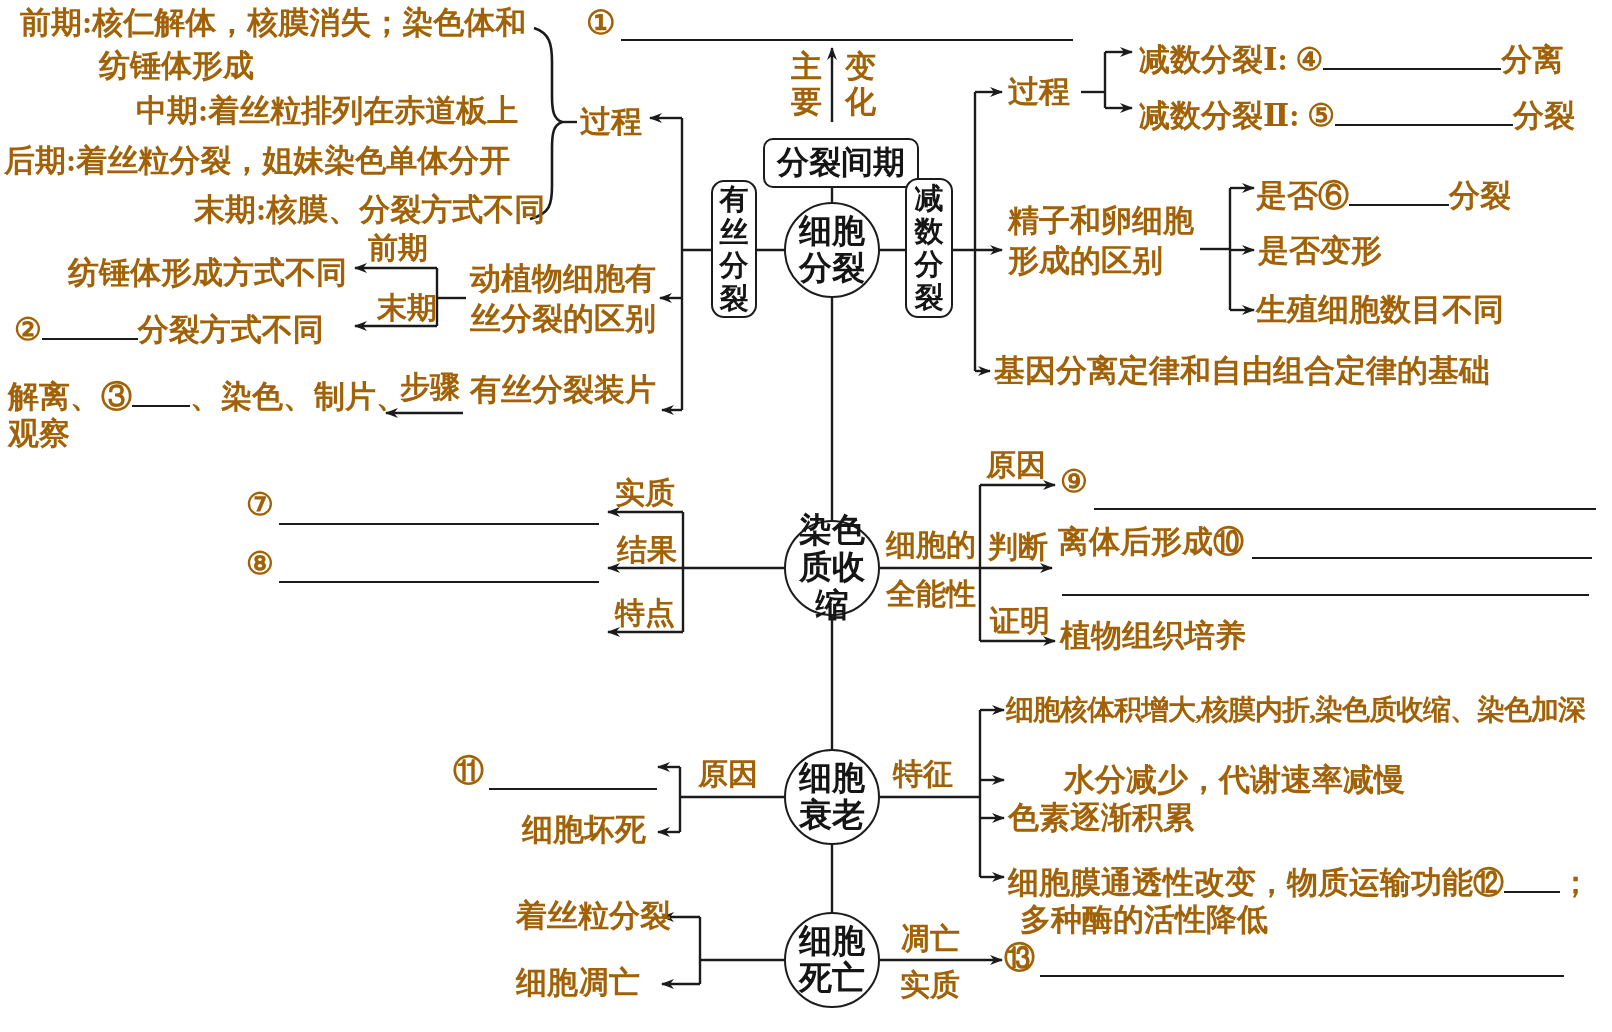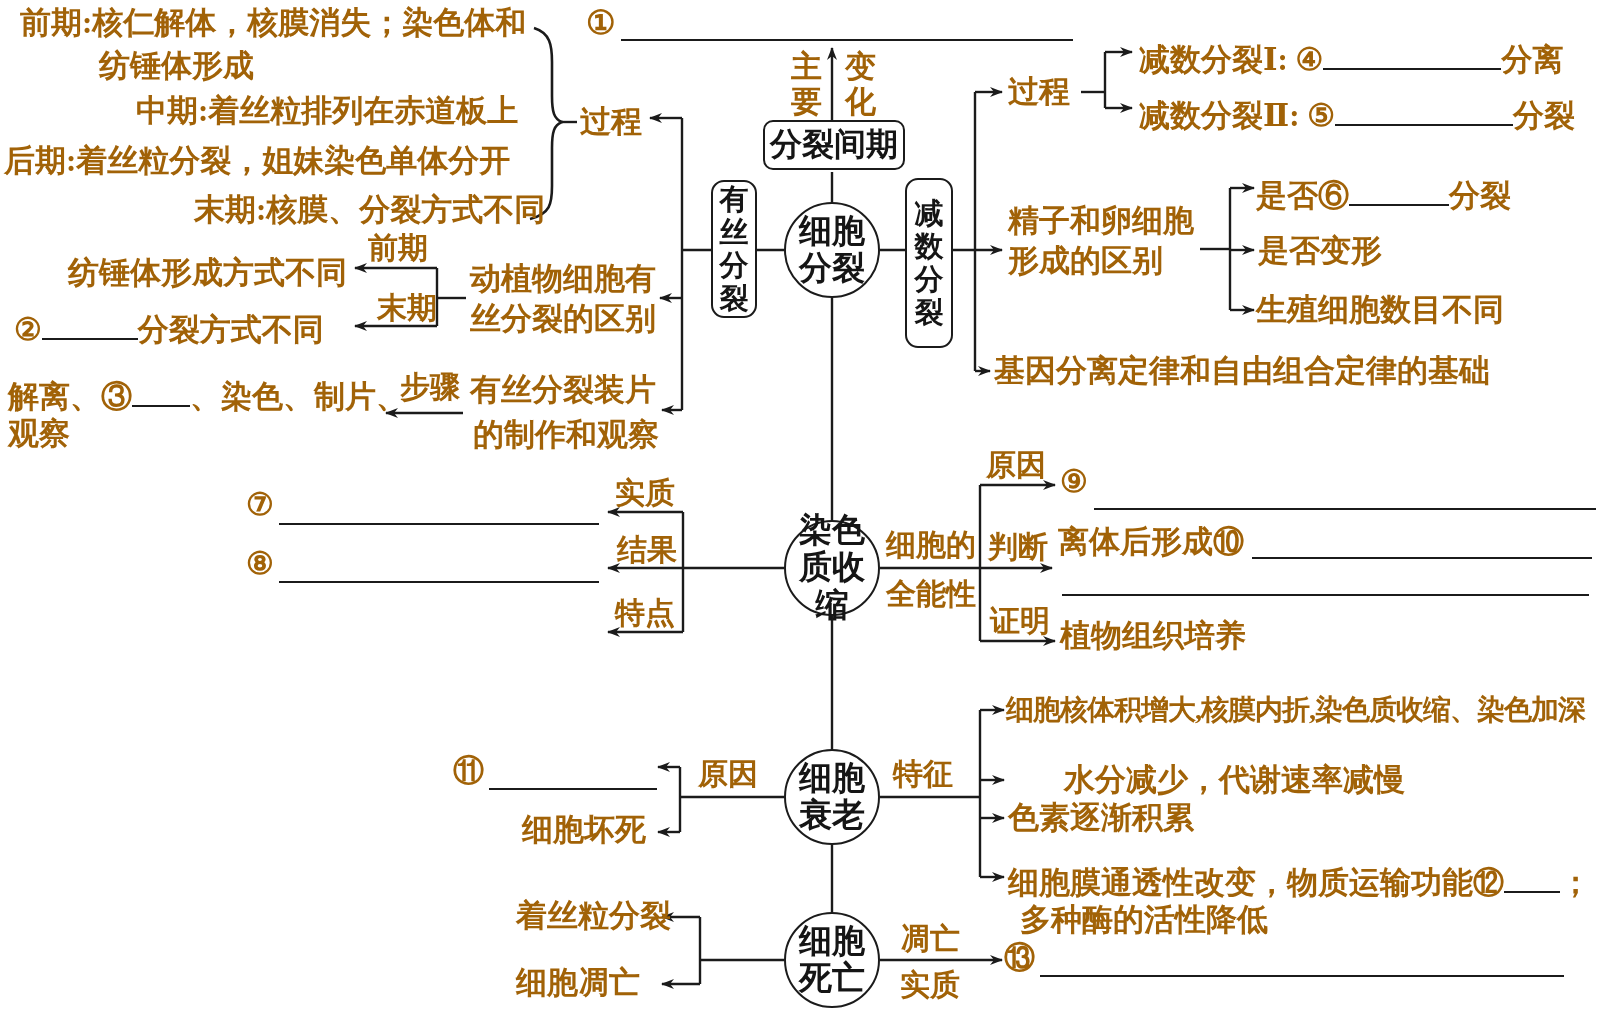--- a/index.html
+++ b/index.html
@@ -112,27 +112,27 @@
   <div class="t" style="left:136px;top:93px">中期:着丝粒排列在赤道板上</div>
   <div class="t" style="left:4px;top:143px">后期:着丝粒分裂，姐妹染色单体分开</div>
   <div class="t" style="left:194px;top:192px">末期:核膜、分裂方式不同</div>
   <div class="t" style="left:580px;top:104px">过程</div>
 
   <div class="t" style="left:586px;top:4px;font-size:33px">①</div>
   <div class="hline" style="left:621px;top:39px;width:452px"></div>
   <div class="t vword" style="left:788px;top:50px">主要</div>
   <div class="t vword" style="left:842px;top:50px">变化</div>
 
-  <div class="hbox" style="left:763px;top:120px;width:142px;height:50px">
+  <div class="hbox" style="left:763px;top:138px;width:156px;height:50px">
     <span>分裂间期</span>
   </div>
   <div class="vbox" style="left:711px;top:180px;width:46px;height:138px">
     <span>有丝分裂</span>
   </div>
-  <div class="vbox" style="left:905px;top:178px;width:48px;height:170px">
+  <div class="vbox" style="left:905px;top:178px;width:48px;height:140px">
     <span>减数分裂</span>
   </div>
 
   <div class="node" style="left:784px;top:202px">
     <span>细胞分裂</span>
   </div>
   <div class="node" style="left:784px;top:520px">
     <span>染色质收缩</span>
   </div>
   <div class="node" style="left:784px;top:749px">
@@ -165,21 +165,20 @@
     <span>②</span><span class="blank" style="width:96px"></span><span>分裂方式不同</span>
   </div>
   <div class="t" style="left:470px;top:261px">动植物细胞有</div>
   <div class="t" style="left:470px;top:301px">丝分裂的区别</div>
   <div class="t" style="left:8px;top:372px">
     <span>解离、③</span><span class="blank" style="width:58px"></span><span>、染色、制片、</span>
   </div>
   <div class="t" style="left:8px;top:416px">观察</div>
   <div class="t sm" style="left:400px;top:370px">步骤</div>
   <div class="t" style="left:470px;top:372px">有丝分裂装片</div>
-  <div class="t" style="left:473px;top:417px">的制作和观察</div>
 
   <div class="t" style="left:246px;top:487px">⑦</div>
   <div class="hline" style="left:279px;top:523px;width:320px"></div>
   <div class="t" style="left:246px;top:546px">⑧</div>
   <div class="hline" style="left:279px;top:581px;width:320px"></div>
   <div class="t sm" style="left:615px;top:476px">实质</div>
   <div class="t sm" style="left:617px;top:533px">结果</div>
   <div class="t sm" style="left:615px;top:596px">特点</div>
 
   <div class="t sm" style="left:886px;top:528px">细胞的</div>

